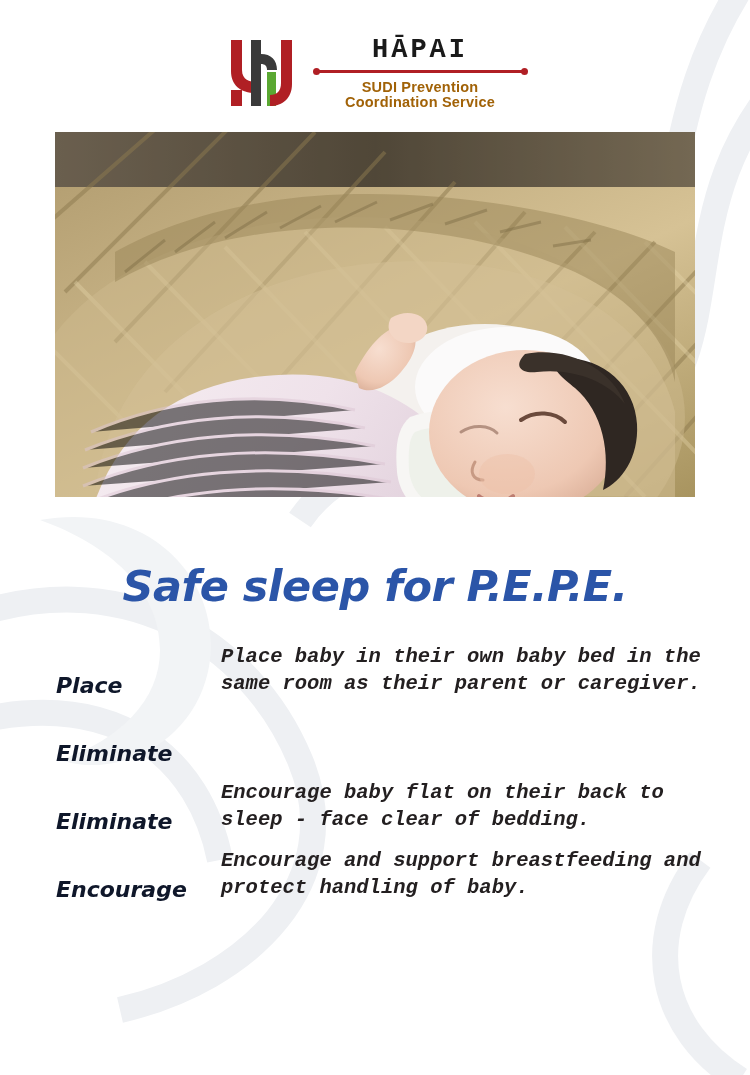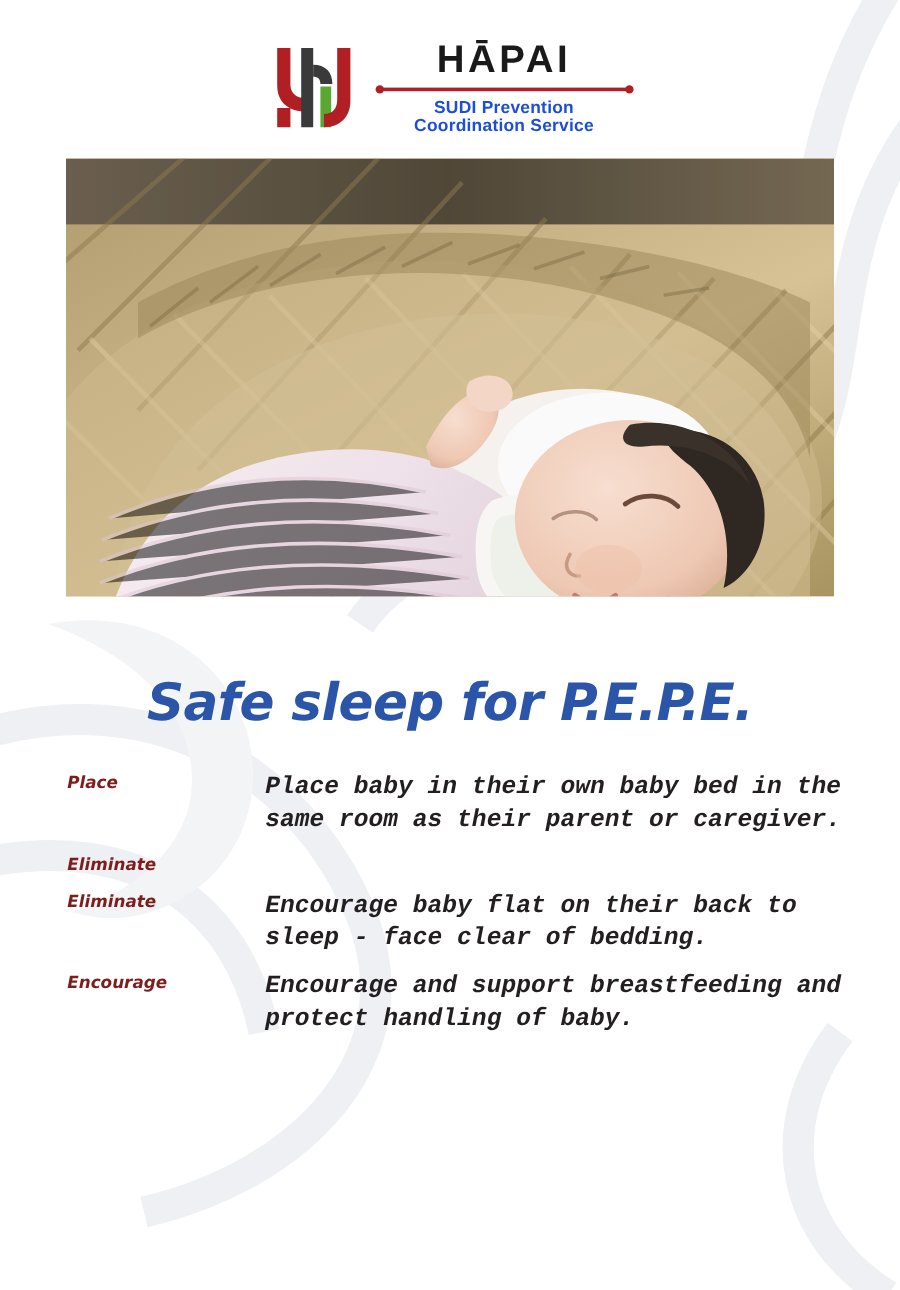--- a/index.html
+++ b/index.html
@@ -48,23 +48,23 @@
     position: relative;
     flex: none;
   }
   .logo-text {
     display: flex;
     flex-direction: column;
     align-items: center;
     line-height: 1.05;
   }
   .logo-title {
-    font-family: Liberation Sans, sans-serif;
-    font-weight: bold;
-    font-size: 32px;
+    font-family: Liberation Mono, monospace;
+    font-weight: bold;
+    font-size: 27px;
     letter-spacing: 3px;
     color: #1a1a1a;
   }
   .logo-rule {
     width: 215px;
     height: 7px;
     margin: 4px 0 5px 0;
     position: relative;
   }
   .logo-rule .bar {
@@ -82,21 +82,21 @@
     height: 7px;
     border-radius: 50%;
     background: #b01f24;
   }
   .logo-rule .cap.left { left: 0; }
   .logo-rule .cap.right { right: 0; }
   .logo-sub {
     font-family: "Liberation Sans", sans-serif;
     font-weight: bold;
     font-size: 14.5px;
-    color: #1d4ed8;
+    color: #a16207;
     text-align: center;
     letter-spacing: 0.2px;
   }
 
   
   .photo-wrap {
     margin: 22px auto 0 auto;
     width: 640px;
     height: 365px;
     position: relative;
@@ -125,23 +125,24 @@
   .pepe-row {
     display: flex;
     align-items: flex-start;
     margin-bottom: 13px;
   }
   .pepe-key {
     flex: 0 0 165px;
     font-family: "DejaVu Sans", sans-serif;
     font-weight: bold;
     font-style: italic;
-    font-size: 14px;
-    color: #7f1d1d;
+    font-size: 22px;
+    color: #0f172a;
     padding-top: 2px;
+    margin-top: 28px;
   }
   .pepe-text {
     flex: 1;
     font-family: Liberation Mono, monospace;
     font-weight: bold;
     font-style: italic;
     font-size: 20.5px;
     color: #231f20;
     line-height: 1.33;
   }

